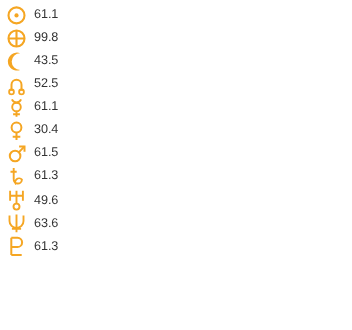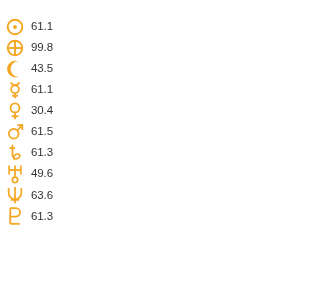--- a/index.html
+++ b/index.html
@@ -9,21 +9,21 @@
   }
   body {
     width: 71px;
     height: 300px;
     overflow: hidden;
     font-family: "Liberation Sans", sans-serif;
   }
   #legend-list {
     display: flex;
     flex-direction: column;
-    padding-top: 16px;
+    padding-top: 3px;
     box-sizing: border-box;
     width: 71px;
     height: 300px;
   }
   .legend-row {
     display: flex;
     align-items: center;
     height: 21.1px;
     flex: 0 0 auto;
   }
@@ -71,20 +71,30 @@
       </span>
       <span class="value-cell">99.8</span>
     </div>
     <div class="legend-row">
       <span class="glyph-cell">
         <svg width="20" height="20" viewBox="0 0 22 22">
       <path d="M14.6 2.6 A9 9 0 1 0 14.6 19.4 A7.2 7.2 0 1 1 14.6 2.6 Z" fill="#F5A623"></path>
     </svg>
       </span>
       <span class="value-cell">43.5</span>
+    </div>
+    <div class="legend-row">
+      <span class="glyph-cell">
+        <svg width="20" height="20" viewBox="0 0 22 22">
+      <path d="M6 17 L6 11 A5 5 0 0 1 16 11 L16 17" fill="none" stroke="#F5A623" stroke-width="2"></path>
+      <circle cx="6" cy="18.2" r="2.4" fill="none" stroke="#F5A623" stroke-width="1.8"></circle>
+      <circle cx="16" cy="18.2" r="2.4" fill="none" stroke="#F5A623" stroke-width="1.8"></circle>
+    </svg>
+      </span>
+      <span class="value-cell">52.5</span>
     </div>
     <div class="legend-row">
       <span class="glyph-cell">
         <svg width="20" height="20" viewBox="0 0 22 22">
       <path d="M6.4 2.6 A5 5 0 0 0 15.6 2.6" fill="none" stroke="#F5A623" stroke-width="1.9"></path>
       <circle cx="11" cy="10.2" r="4.3" fill="none" stroke="#F5A623" stroke-width="1.9"></circle>
       <line x1="11" y1="14.5" x2="11" y2="20" stroke="#F5A623" stroke-width="1.9"></line>
       <line x1="7.6" y1="17.4" x2="14.4" y2="17.4" stroke="#F5A623" stroke-width="1.9"></line>
     </svg>
       </span>

